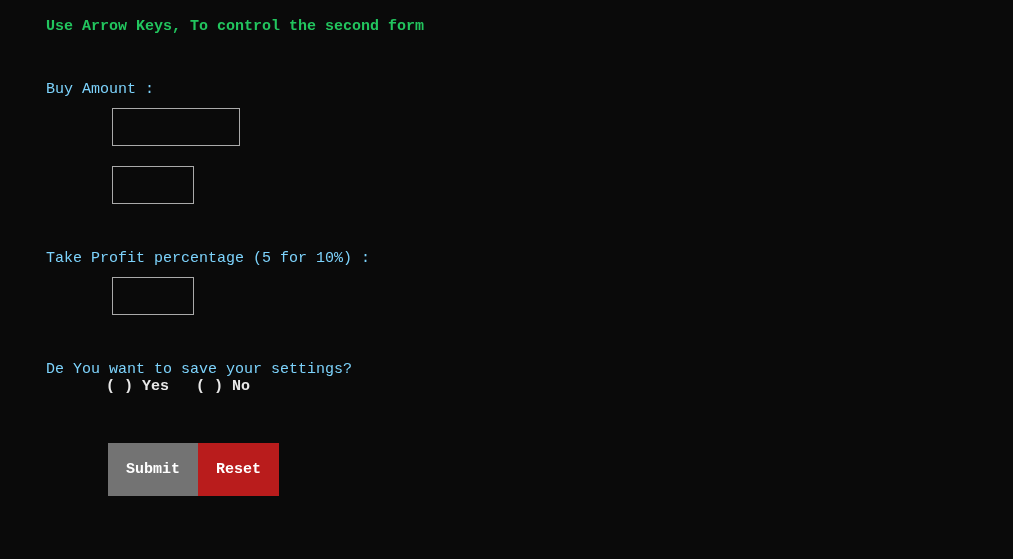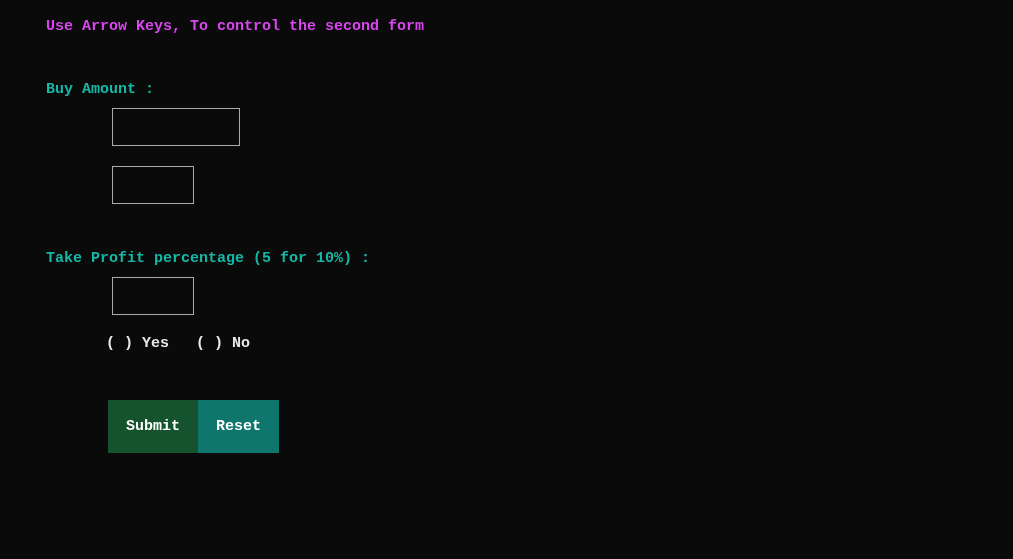--- a/index.html
+++ b/index.html
@@ -11,27 +11,27 @@
       background: #0a0a0a;
       font-family: 'Courier New', Courier, monospace;
       font-size: 15px;
       color: #e8e8e8;
       width: 1013px;
       height: 559px;
       padding: 18px 46px;
       overflow: hidden;
     }
     .header-text {
-      color: #d946ef;
+      color: #22c55e;
       font-weight: bold;
       margin-bottom: 20px;
     }
     .field-label {
-      font-weight: bold;
-      color: #14b8a6;
+      font-weight: normal;
+      color: #7dd3fc;
       margin-top: 46px;
     }
     .field-group {
       margin-bottom: 20px;
     }
     .input-container {
       margin-top: 10px;
       margin-left: 66px;
     }
     .text-input {
@@ -74,24 +74,24 @@
       display: inline-block;
       border: none;
       padding: 18px 18px;
       font-family: inherit;
       font-size: 15px;
       font-weight: bold;
       color: #fff;
       cursor: pointer;
     }
     .btn-submit {
-      background: #14532d;
+      background: #737373;
     }
     .btn-reset {
-      background: #0f766e;
+      background: #b91c1c;
     }
   </style>
 </head>
 <body>
 
 <div class="header-text">Use Arrow Keys, To control the second form</div>
 
 <div class="field-group">
   <div class="field-label">Buy Amount :</div>
   <div class="input-container">
@@ -106,20 +106,21 @@
 </div>
 
 <div class="field-group">
   <div class="field-label">Take Profit percentage (5 for 10%) :</div>
   <div class="input-container">
     <input id="take-profit-input" class="text-input" type="text" value="" style="">
   </div>
 </div>
 
 <div class="radio-group">
+  <div class="field-label">De You want to save your settings?</div>
   <div class="radio-row">
     <span class="radio-item">( ) Yes</span>
     <span class="radio-item">( ) No</span>
   </div>
 </div>
 
 <div class="button-row">
   <button class="btn btn-submit">Submit</button><button class="btn btn-reset">Reset</button>
 </div>
 

